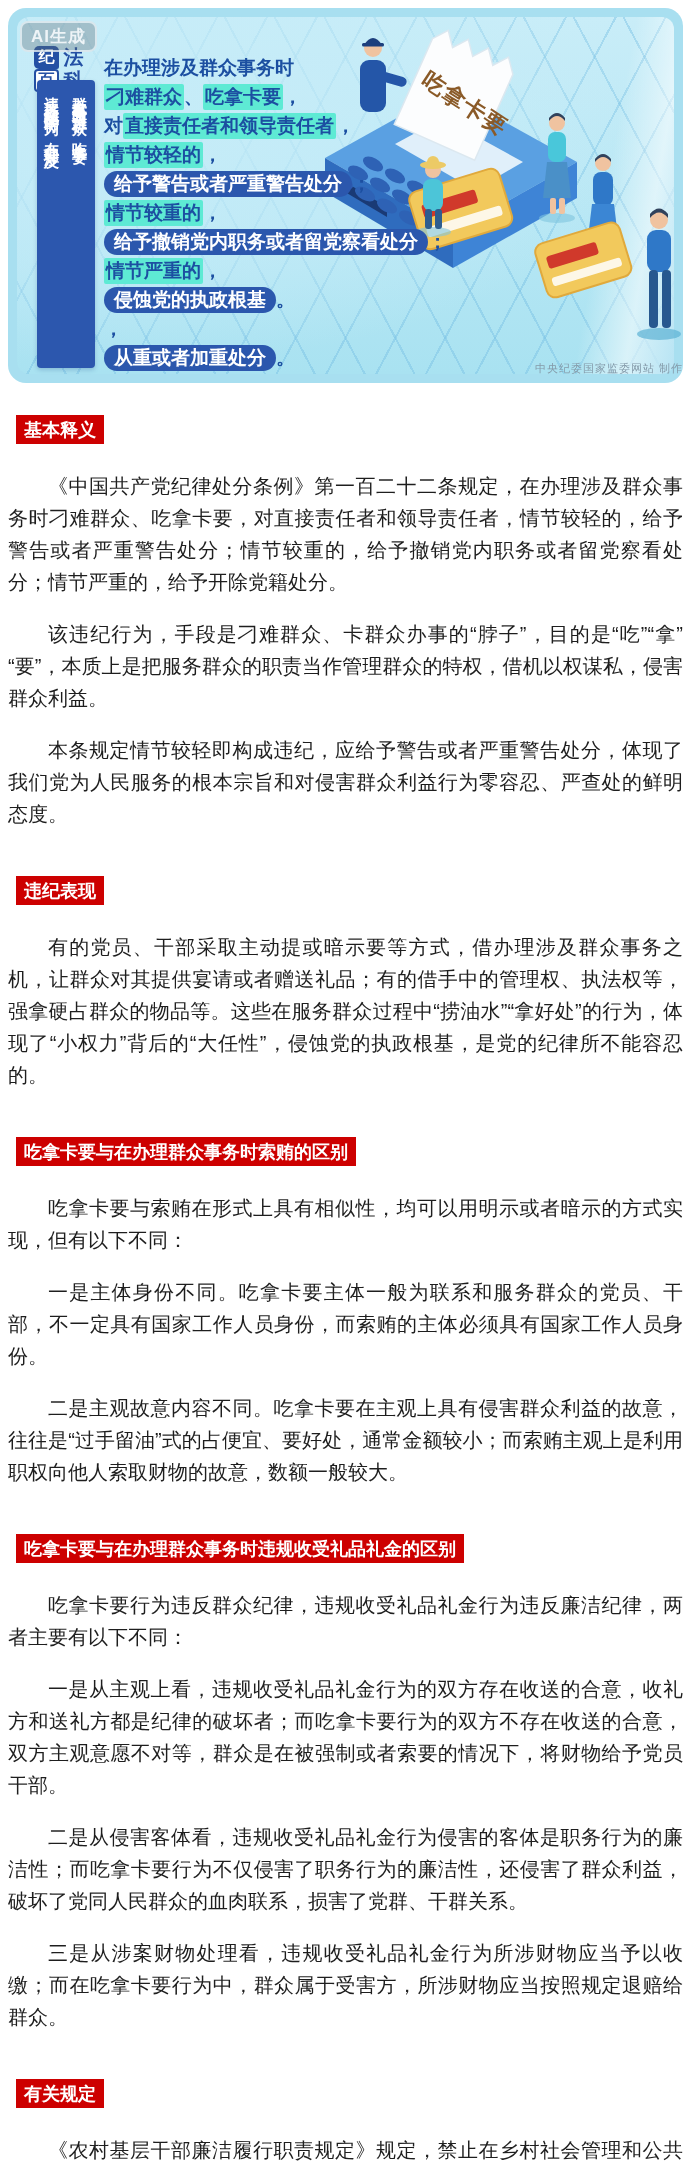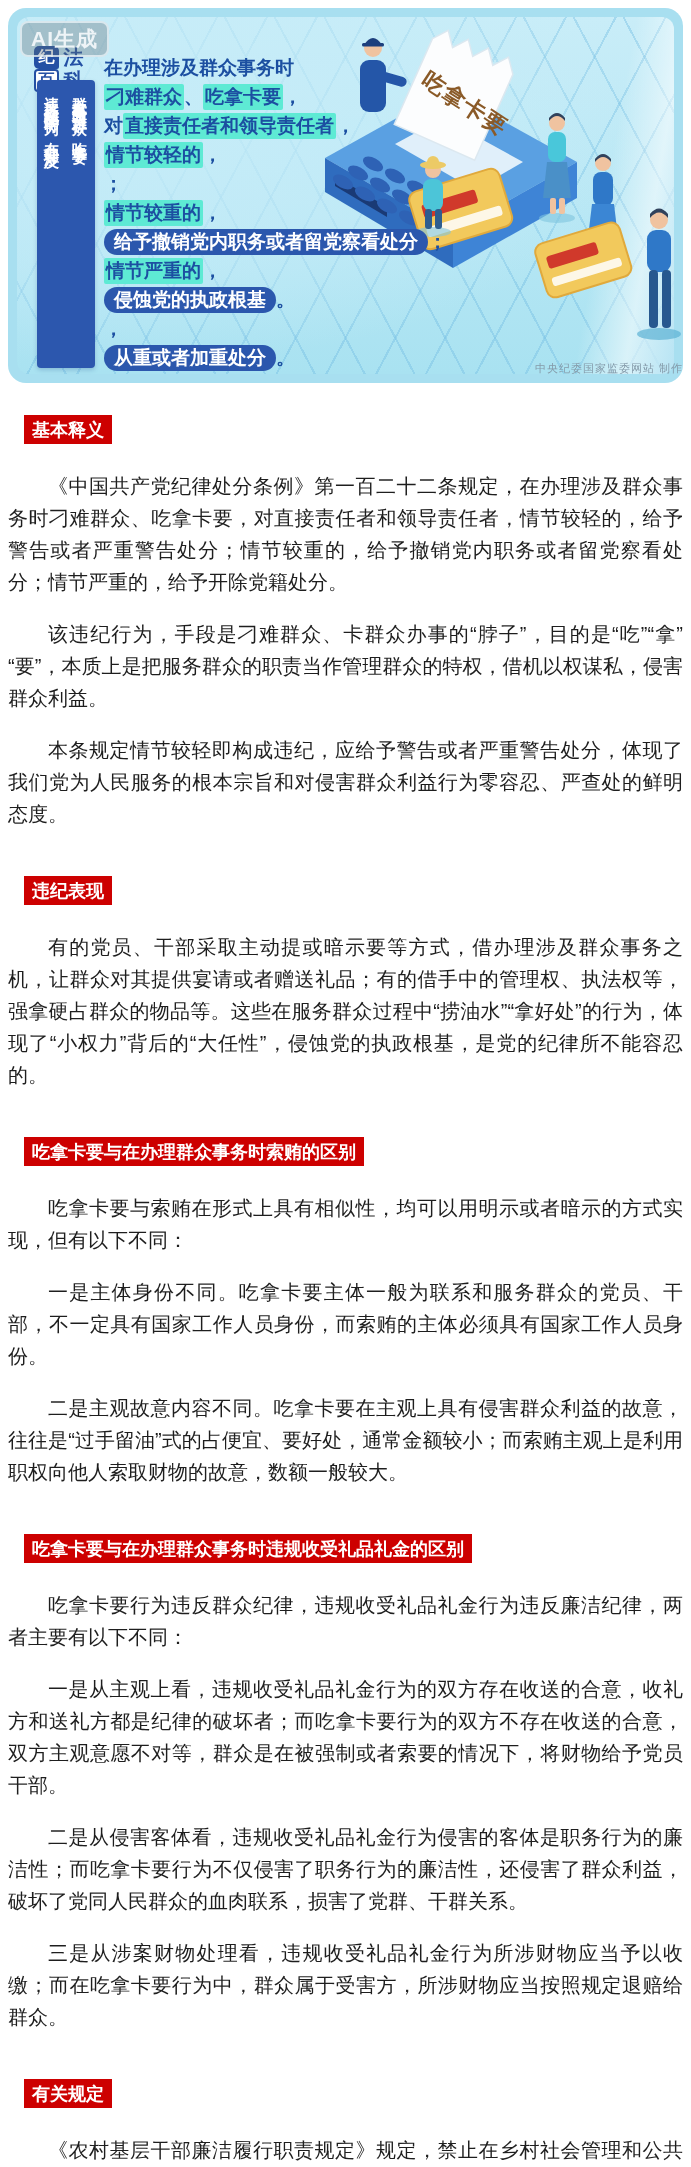--- a/index.html
+++ b/index.html
@@ -9,42 +9,42 @@
   
   .card{position:relative;margin:8px;height:375px;border-radius:18px;background:#a8dff0;overflow:hidden;}
   .card-inner{position:absolute;inset:9px;border-radius:12px;z-index:0;
     background:
       linear-gradient(100deg, rgba(255,255,255,0) 86%, rgba(255,255,255,.55) 93%, rgba(185,228,244,.9) 100%),
       radial-gradient(ellipse at 18% 28%, rgba(198,236,248,.95) 0%, rgba(198,236,248,.55) 42%, rgba(198,236,248,0) 68%),
       repeating-linear-gradient(62deg, rgba(120,192,228,0) 0 42px, rgba(120,192,228,.45) 42px 44px),
       repeating-linear-gradient(-62deg, rgba(120,192,228,0) 0 42px, rgba(120,192,228,.45) 42px 44px),
       linear-gradient(180deg,#c9edf8,#a9e2f1);}
   .ai-badge{position:absolute;left:12px;top:13px;z-index:4;padding:2px 9px;border:2px solid rgba(235,244,248,.75);
-    border-radius:8px;background:rgba(95,108,118,.35);color:#eef4f7;font-size:21px;font-weight:600;letter-spacing:1px;}
+    border-radius:8px;background:rgba(95,108,118,.35);color:#eef4f7;font-size:17px;font-weight:600;letter-spacing:1px;}
   .logo{position:absolute;left:26px;top:38px;width:58px;display:flex;flex-wrap:wrap;z-index:3;}
   .logo span{box-sizing:border-box;display:flex;align-items:center;justify-content:center;font-weight:900;}
   .logo-tile{width:25px;height:23px;background:#2450a4;color:#fff;font-size:16px;border-radius:5px 5px 2px 5px;}
   .logo-plain{width:29px;height:23px;color:#2450a4;font-size:20px;}
   .logo-tile.alt{background:#ffffff;color:#2450a4;border:2px solid #2450a4;border-radius:4px;}
   .vbanner{position:absolute;left:29px;top:72px;width:58px;height:288px;background:#2c57ae;border-radius:4px;
     display:flex;justify-content:center;gap:1px;padding:5px 0;box-sizing:border-box;z-index:3;box-shadow:0 2px 4px rgba(30,70,140,.25);}
   .vcol{writing-mode:vertical-rl;text-orientation:upright;color:#ffffff;font-weight:700;font-size:15px;
     letter-spacing:3px;line-height:27px;}
   .info-lines{position:absolute;left:96px;top:46px;display:flex;flex-direction:column;gap:2px;z-index:3;}
   .info-line{height:27px;display:flex;align-items:center;font-size:19px;font-weight:700;color:#1c4fa1;white-space:nowrap;text-align:center;}
   .seg-plain{color:#1c4fa1;}
   .seg-hl{background:#5eead4;padding:0 2px;border-radius:2px;}
   .seg-pill{display:inline-flex;align-items:center;background:#2b57ad;color:#ffffff;border-radius:16px;padding:1px 10px;height:24px;}
   .credit{position:absolute;right:0;bottom:7px;z-index:3;color:#849aa9;font-size:11px;letter-spacing:1px;}
   .illus{position:absolute;right:0;top:0;z-index:1;}
 
   
   .article{padding:18px 8px 6px;}
   .section-heading{display:inline-block;background:#cd0000;color:#ffffff;font-size:18px;font-weight:700;
-    line-height:1;padding:6px 8px 5px;margin:26px 16px 6px;}
+    line-height:1;padding:6px 8px 5px;margin:26px 8px 6px;}
   #article-sections > .section-heading:first-child{margin-top:6px;}
   .body-paragraph{font-size:20px;line-height:32px;color:#1e1e1e;text-indent:2em;text-align:justify;margin:20px 0;}
 </style>
 </head>
 <body>
 
 <div class="page">
 
   <div class="card">
     <div class="card-inner"></div>
@@ -165,20 +165,21 @@
         <div class="info-line">
           <span class="seg-plain">对 </span>
           <span class="seg-hl">直接责任者和领导责任者</span>
           <span class="seg-plain">，</span>
         </div>
         <div class="info-line">
           <span class="seg-hl">情节较轻的</span>
           <span class="seg-plain">，</span>
         </div>
         <div class="info-line">
+          <span class="seg-pill">给予警告或者严重警告处分</span>
           <span class="seg-plain">；</span>
         </div>
         <div class="info-line">
           <span class="seg-hl">情节较重的</span>
           <span class="seg-plain">，</span>
         </div>
         <div class="info-line">
           <span class="seg-pill">给予撤销党内职务或者留党察看处分</span>
           <span class="seg-plain">；</span>
         </div>

